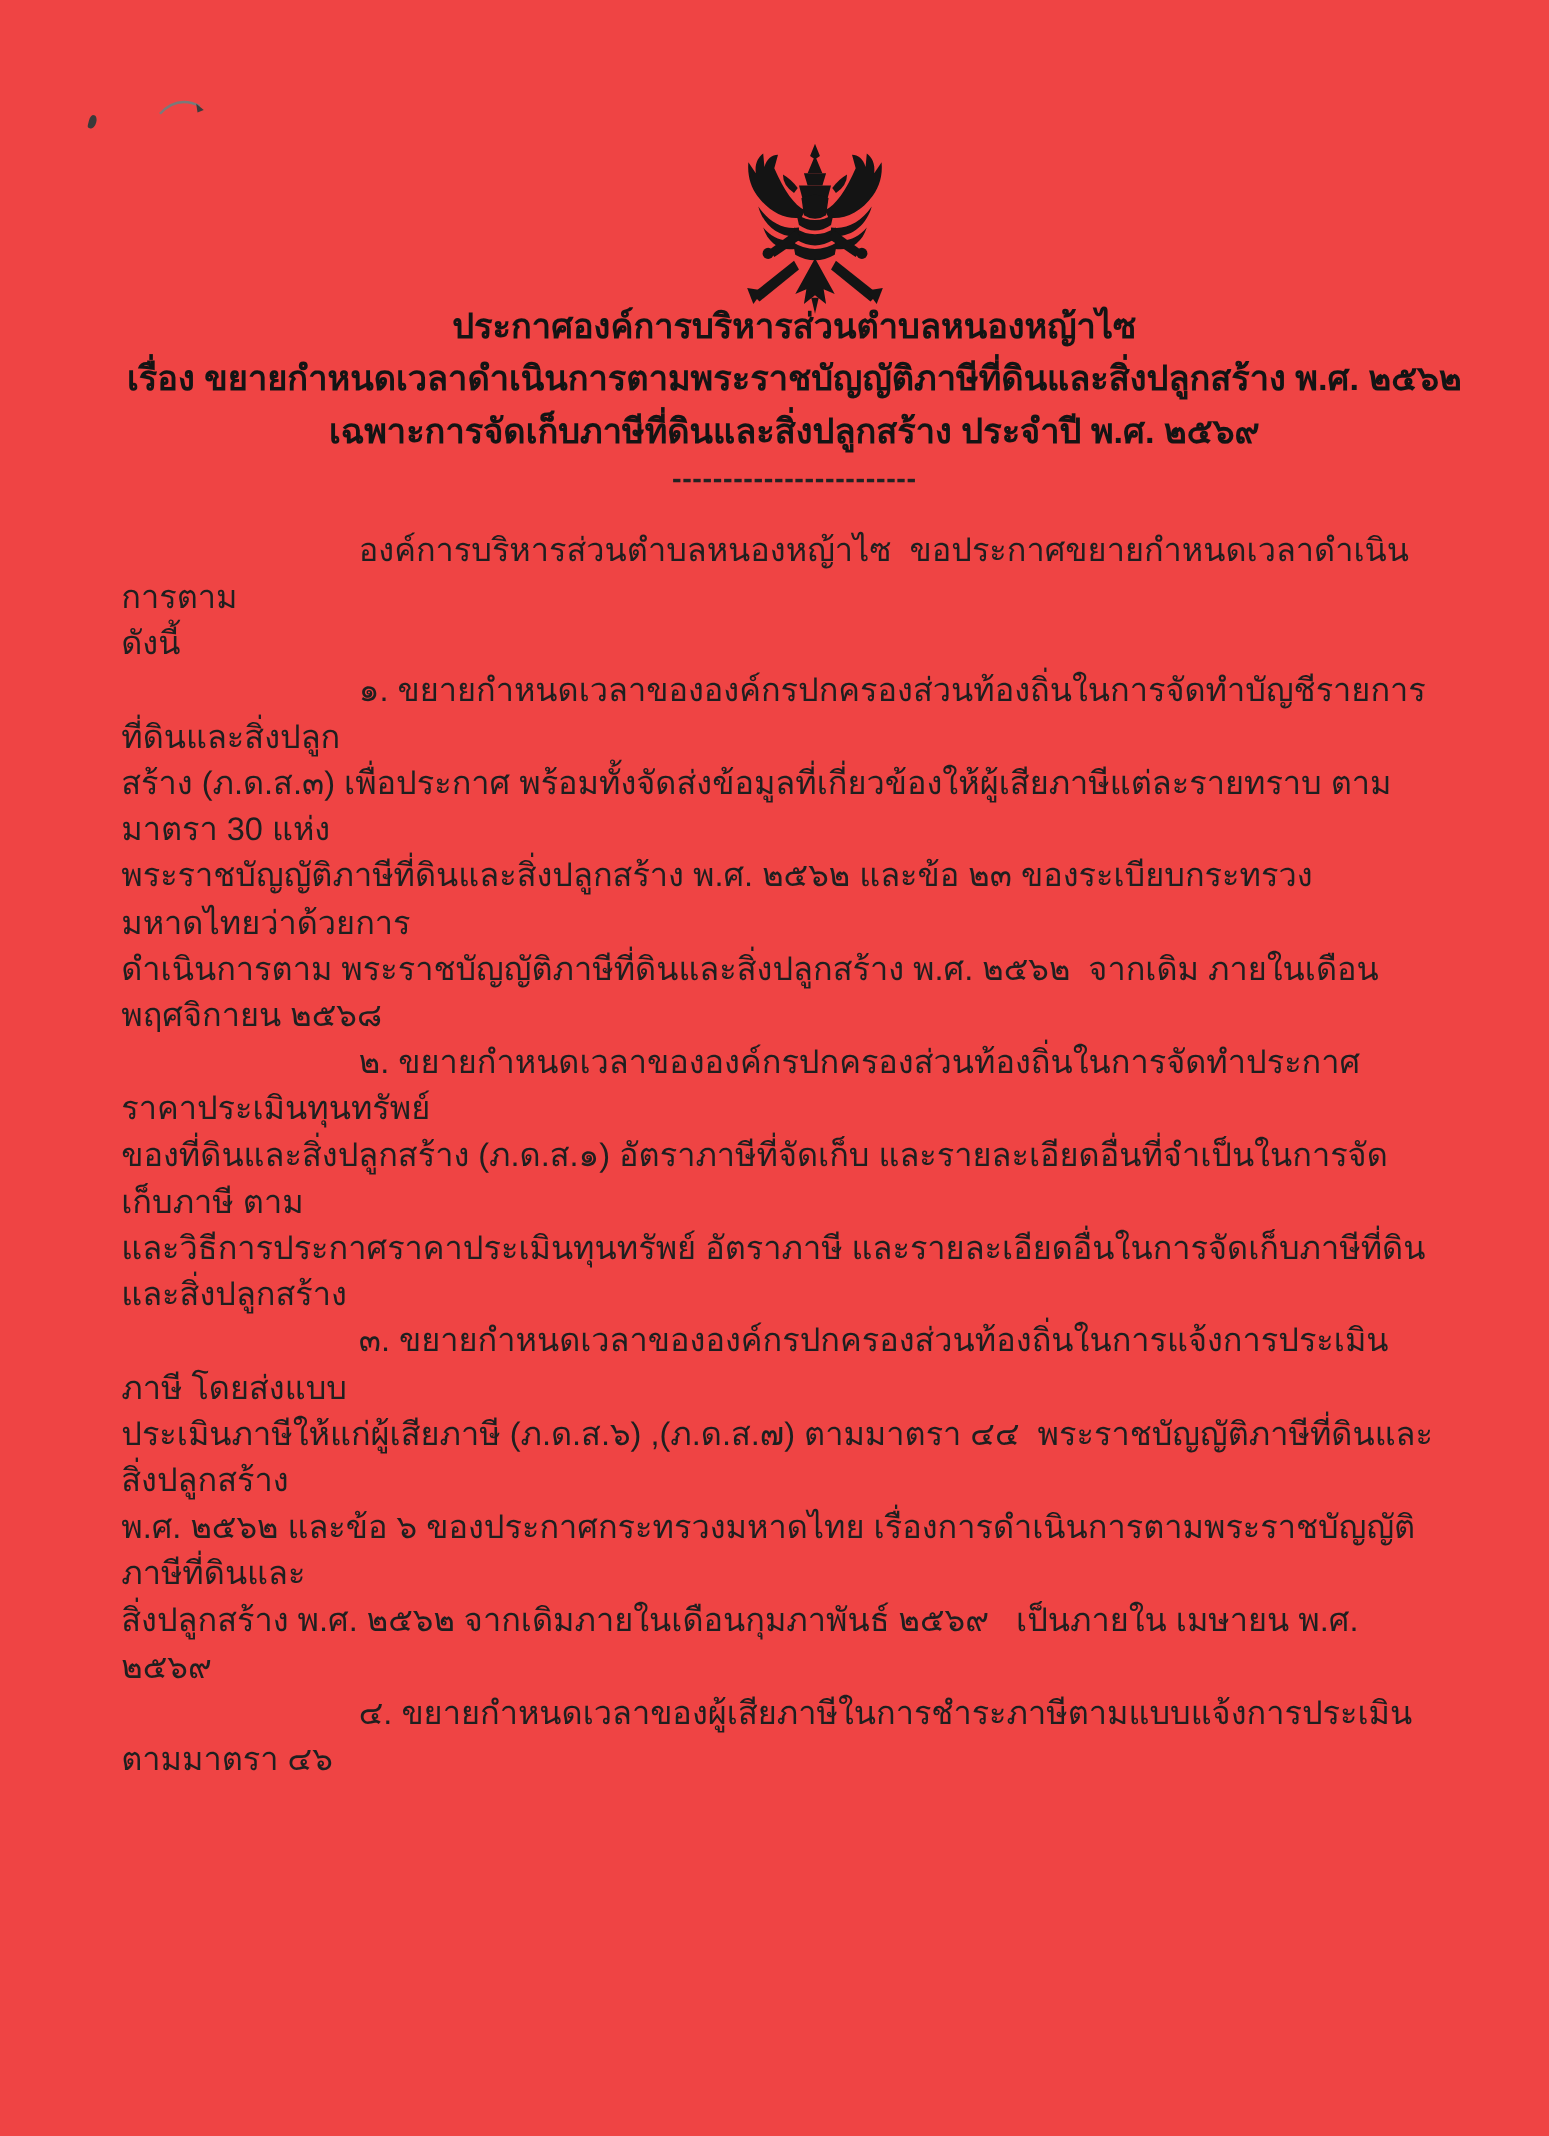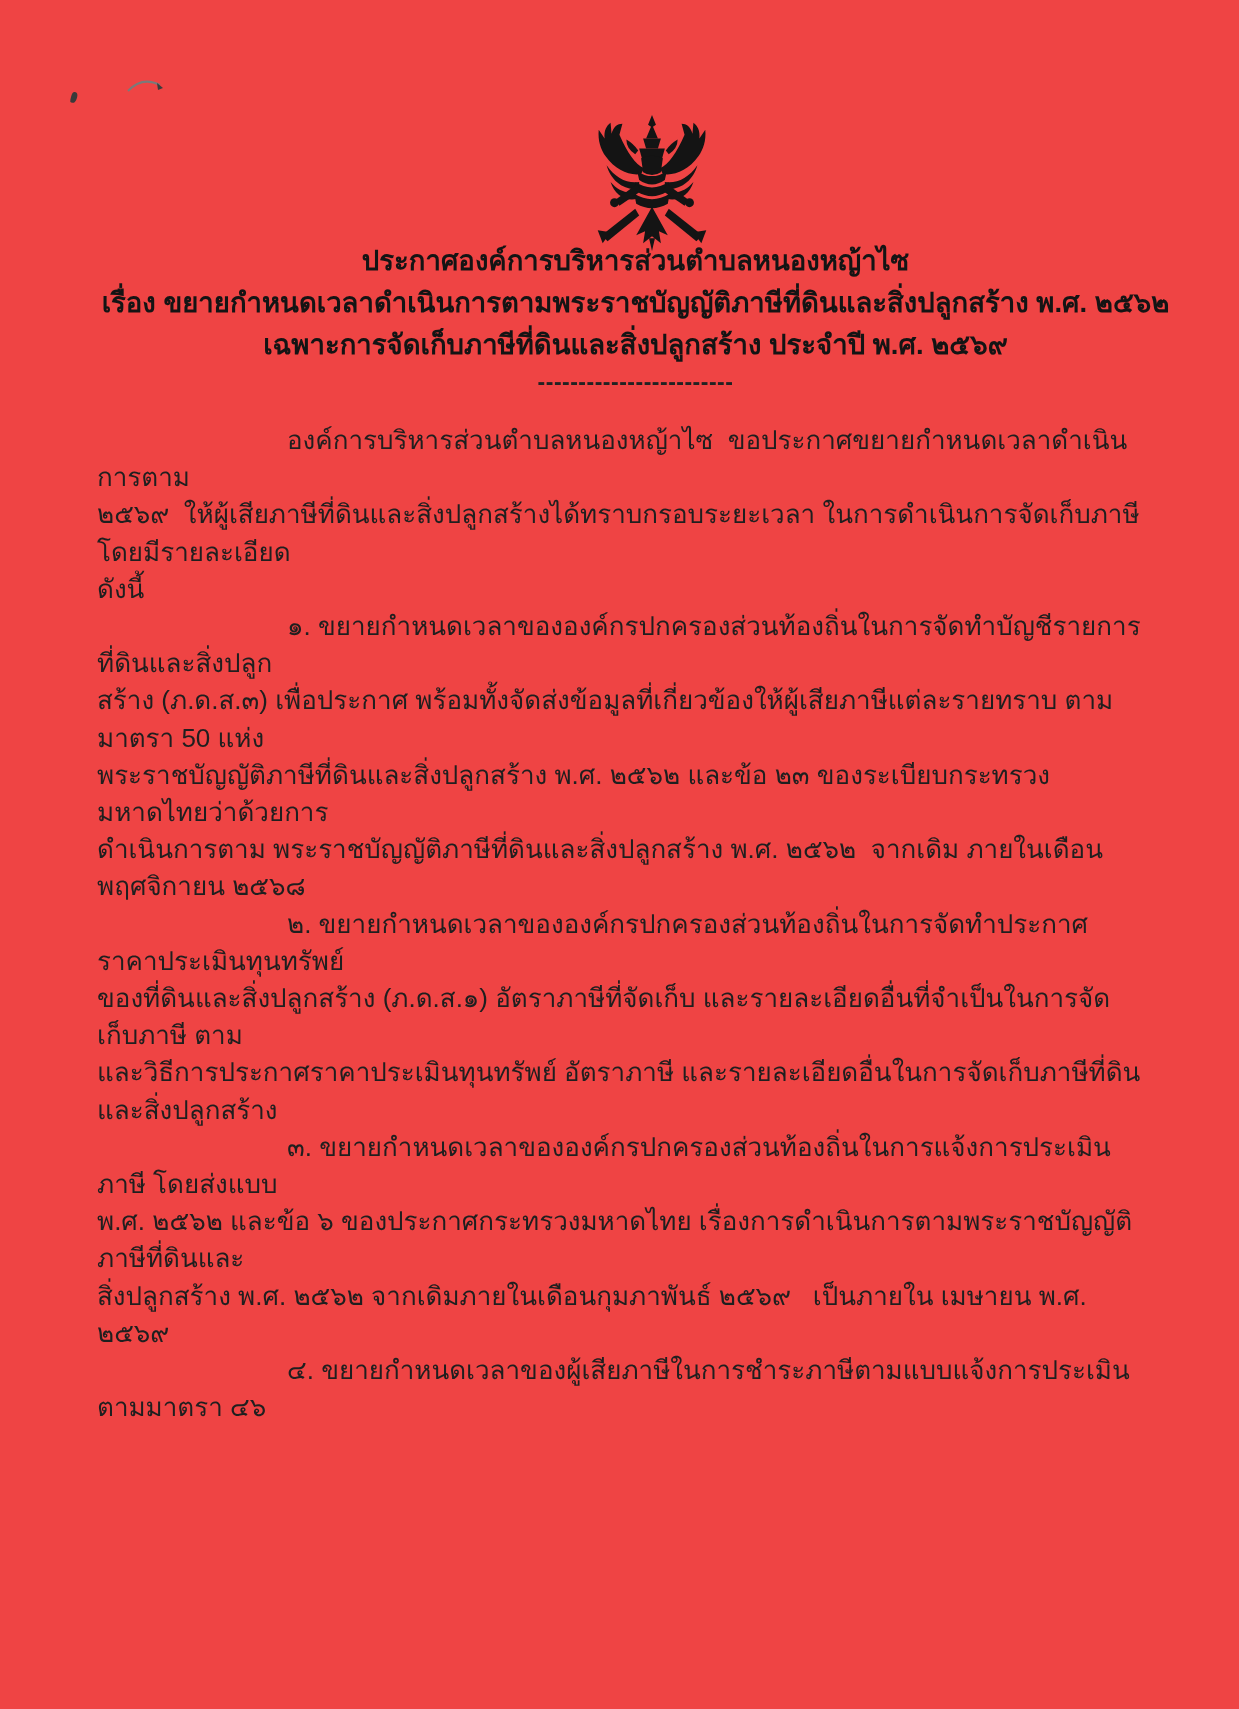--- a/index.html
+++ b/index.html
@@ -91,29 +91,29 @@
 
   <div class="header">
     <div class="hline">ประกาศองค์การบริหารส่วนตำบลหนองหญ้าไซ</div>
     <div class="hline">เรื่อง ขยายกำหนดเวลาดำเนินการตามพระราชบัญญัติภาษีที่ดินและสิ่งปลูกสร้าง พ.ศ. ๒๕๖๒</div>
     <div class="hline">เฉพาะการจัดเก็บภาษีที่ดินและสิ่งปลูกสร้าง ประจำปี พ.ศ. ๒๕๖๙</div>
     <div class="sep">------------------------</div>
   </div>
 
   <div class="bodytext">
     <div class="l ind">องค์การบริหารส่วนตำบลหนองหญ้าไซ  ขอประกาศขยายกำหนดเวลาดำเนินการตาม</div>
-    <div class="l">๒๕๖๙  ให้ผู้เสียภาษีที่ดินและสิ่งปลูกสร้างได้ทราบกรอบระยะเวลา ในการดำเนินการจัดเก็บภาษี โดยมีรายละเอียด</div>
     <div class="l">ดังนี้</div>
     <div class="l ind">๑. ขยายกำหนดเวลาขององค์กรปกครองส่วนท้องถิ่นในการจัดทำบัญชีรายการที่ดินและสิ่งปลูก</div>
-    <div class="l">สร้าง (ภ.ด.ส.๓) เพื่อประกาศ พร้อมทั้งจัดส่งข้อมูลที่เกี่ยวข้องให้ผู้เสียภาษีแต่ละรายทราบ ตามมาตรา 50 แห่ง</div>
+    <div class="l">สร้าง (ภ.ด.ส.๓) เพื่อประกาศ พร้อมทั้งจัดส่งข้อมูลที่เกี่ยวข้องให้ผู้เสียภาษีแต่ละรายทราบ ตามมาตรา 30 แห่ง</div>
     <div class="l">พระราชบัญญัติภาษีที่ดินและสิ่งปลูกสร้าง พ.ศ. ๒๕๖๒ และข้อ ๒๓ ของระเบียบกระทรวงมหาดไทยว่าด้วยการ</div>
     <div class="l">ดำเนินการตาม พระราชบัญญัติภาษีที่ดินและสิ่งปลูกสร้าง พ.ศ. ๒๕๖๒  จากเดิม ภายในเดือนพฤศจิกายน ๒๕๖๘</div>
     <div class="l ind">๒. ขยายกำหนดเวลาขององค์กรปกครองส่วนท้องถิ่นในการจัดทำประกาศราคาประเมินทุนทรัพย์</div>
     <div class="l">ของที่ดินและสิ่งปลูกสร้าง (ภ.ด.ส.๑) อัตราภาษีที่จัดเก็บ และรายละเอียดอื่นที่จำเป็นในการจัดเก็บภาษี ตาม</div>
     <div class="l">และวิธีการประกาศราคาประเมินทุนทรัพย์ อัตราภาษี และรายละเอียดอื่นในการจัดเก็บภาษีที่ดินและสิ่งปลูกสร้าง</div>
     <div class="l ind">๓. ขยายกำหนดเวลาขององค์กรปกครองส่วนท้องถิ่นในการแจ้งการประเมินภาษี โดยส่งแบบ</div>
+    <div class="l">ประเมินภาษีให้แก่ผู้เสียภาษี (ภ.ด.ส.๖) ,(ภ.ด.ส.๗) ตามมาตรา ๔๔  พระราชบัญญัติภาษีที่ดินและสิ่งปลูกสร้าง</div>
     <div class="l">พ.ศ. ๒๕๖๒ และข้อ ๖ ของประกาศกระทรวงมหาดไทย เรื่องการดำเนินการตามพระราชบัญญัติภาษีที่ดินและ</div>
     <div class="l">สิ่งปลูกสร้าง พ.ศ. ๒๕๖๒ จากเดิมภายในเดือนกุมภาพันธ์ ๒๕๖๙   เป็นภายใน เมษายน พ.ศ. ๒๕๖๙</div>
     <div class="l ind">๔. ขยายกำหนดเวลาของผู้เสียภาษีในการชำระภาษีตามแบบแจ้งการประเมิน ตามมาตรา ๔๖</div>
 
   </div>
 
 </div>
 
 </body></html>

